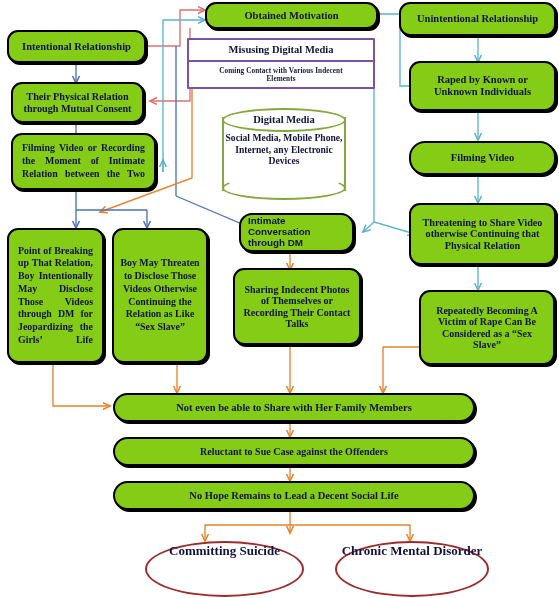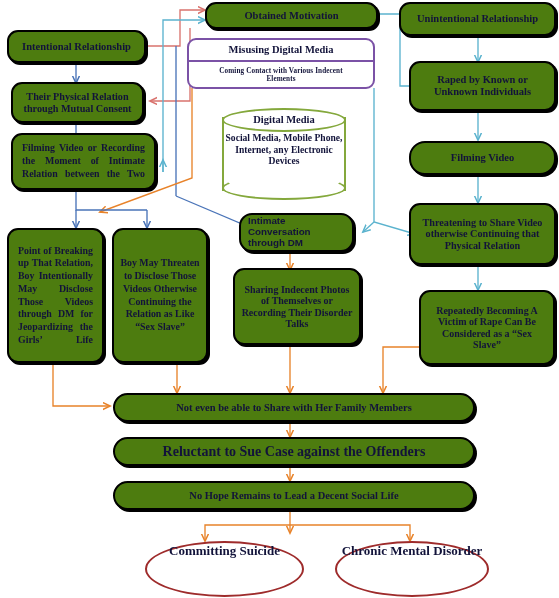--- a/index.html
+++ b/index.html
@@ -3,28 +3,28 @@
 <meta charset="utf-8">
 <style>
   html,body{margin:0;padding:0;background:#ffffff;}
   body{width:559px;height:598px;overflow:hidden;
        font-family:"Liberation Serif","DejaVu Serif",serif;}
   #stage{position:relative;width:559px;height:598px;}
   svg#wires{position:absolute;left:0;top:0;width:559px;height:598px;pointer-events:none;}
 
   .node{position:absolute;box-sizing:border-box;display:flex;align-items:center;
         justify-content:center;text-align:center;font-weight:bold;color:#12133a;
-        line-height:1.12;z-index:3;background:#4d7c0f;}
+        line-height:1.12;z-index:3;background:#84cc16;}
   
   .blk{border:2.2px solid #000000;border-radius:11px;
        box-shadow:2px 2px 0 0 #000000;}
   .blk.pill{border-radius:16px;}
   .blk.tight{border-radius:13px;}
 
-  .purple{border:2.2px solid #7B52A6;border-radius:9px;display:block;padding:0;
+  .purple{border:2.2px solid #7B52A6;border-radius:1px;display:block;padding:0;
           background:#ffffff;}
   .purple .ph{border-bottom:2.2px solid #7B52A6;padding:4px 4px 4px;text-align:center;
               font-size:10.5px;font-weight:bold;color:#12133a;}
   .purple .pb{padding:5px 20px;text-align:center;font-size:7.2px;font-weight:bold;
               color:#12133a;letter-spacing:.1px;}
 
   .cyl{position:absolute;z-index:3;}
   .cyl .cbody{position:absolute;left:0;right:0;top:9px;bottom:9px;
               border-left:2.2px solid #84A83C;border-right:2.2px solid #84A83C;
               background:#fff;}
@@ -178,32 +178,32 @@
 
   <div class="node blk" style="left:7px;top:228px;width:97px;height:135px;">
     <span class="just">Point of Breaking up That Relation, Boy Intentionally May Disclose Those Videos through DM for Jeopardizing the Girls’ Life</span>
   </div>
 
   <div class="node blk" style="left:112px;top:228px;width:96px;height:135px;font-size:9.9px;padding:0 5px;line-height:1.28;">
     <span>Boy May Threaten to Disclose Those Videos Otherwise Continuing the Relation as Like “Sex Slave”</span>
   </div>
 
   <div class="node blk" style="left:233px;top:268px;width:128px;height:77px;font-size:10px;padding:0 6px;">
-    <span>Sharing Indecent Photos of Themselves or Recording Their Disorder Talks</span>
+    <span>Sharing Indecent Photos of Themselves or Recording Their Contact Talks</span>
   </div>
 
   <div class="node blk" style="left:419px;top:290px;width:136px;height:75px;font-size:10px;padding:0 6px;">
     <span>Repeatedly Becoming A Victim of Rape Can Be Considered as a “Sex Slave”</span>
   </div>
 
   <div class="node blk pill" style="left:113px;top:393px;width:362px;height:29px;font-size:10.5px;">
     <span>Not even be able to Share with Her Family Members</span>
   </div>
 
-  <div class="node blk pill" style="left:113px;top:437px;width:362px;height:29px;font-size:14px;">
+  <div class="node blk pill" style="left:113px;top:437px;width:362px;height:29px;font-size:10px;">
     <span>Reluctant to Sue Case against the Offenders</span>
   </div>
 
   <div class="node blk pill" style="left:113px;top:481px;width:362px;height:29px;font-size:10.5px;">
     <span>No Hope Remains to Lead a Decent Social Life</span>
   </div>
 
   <div class="ell" style="left:145px;top:541px;width:155px;height:52px;">
     <span>Committing Suicide</span>
   </div>

